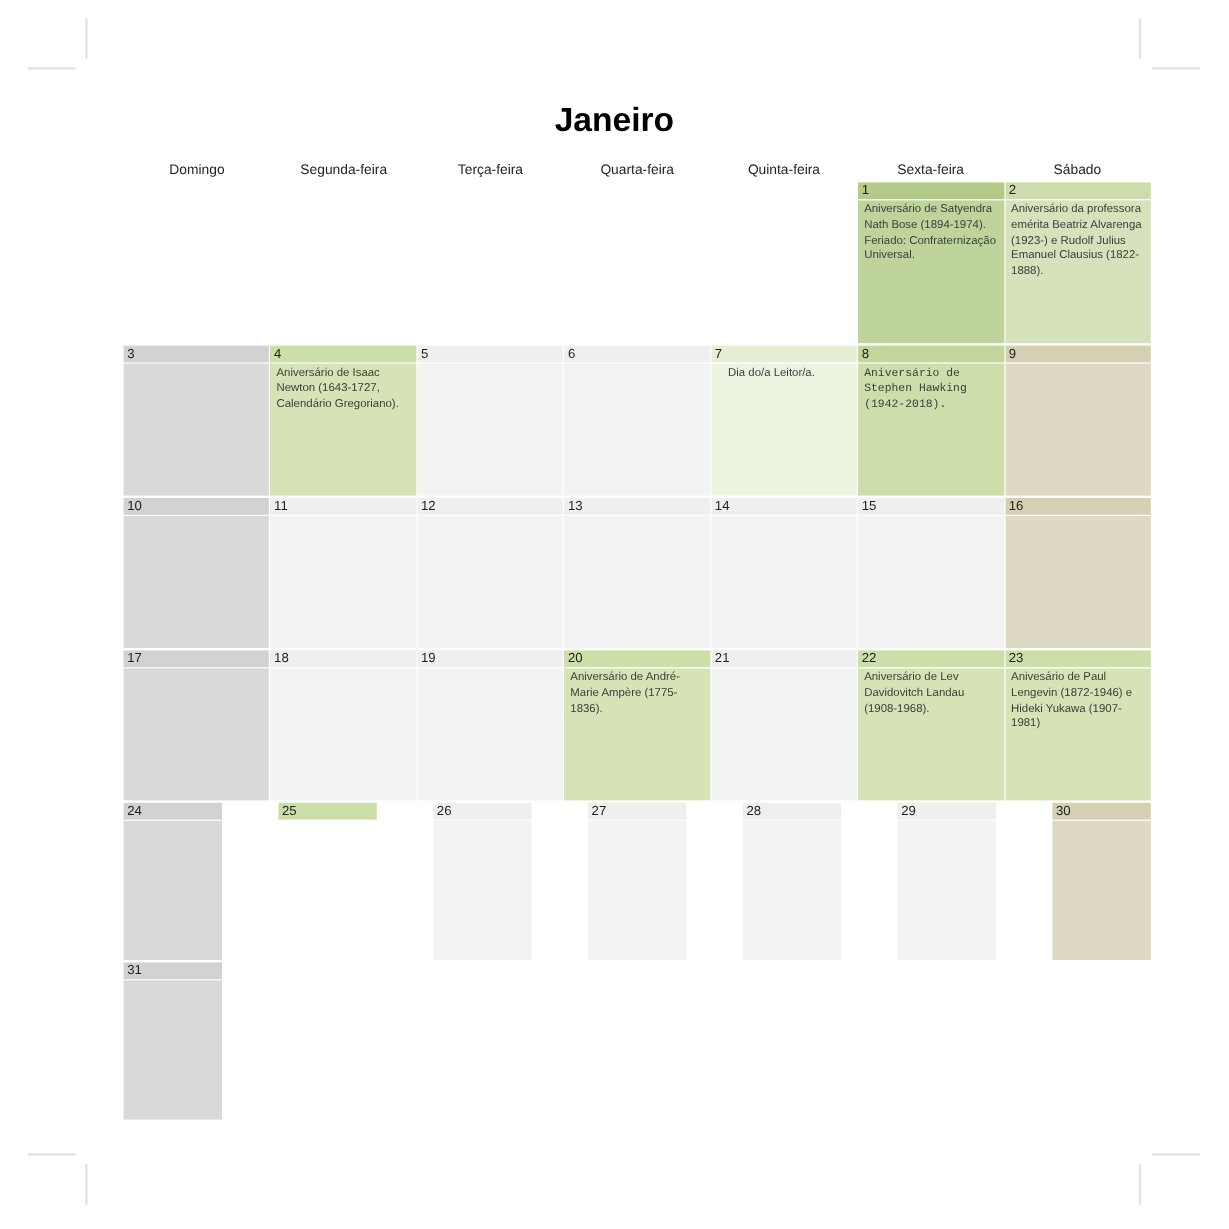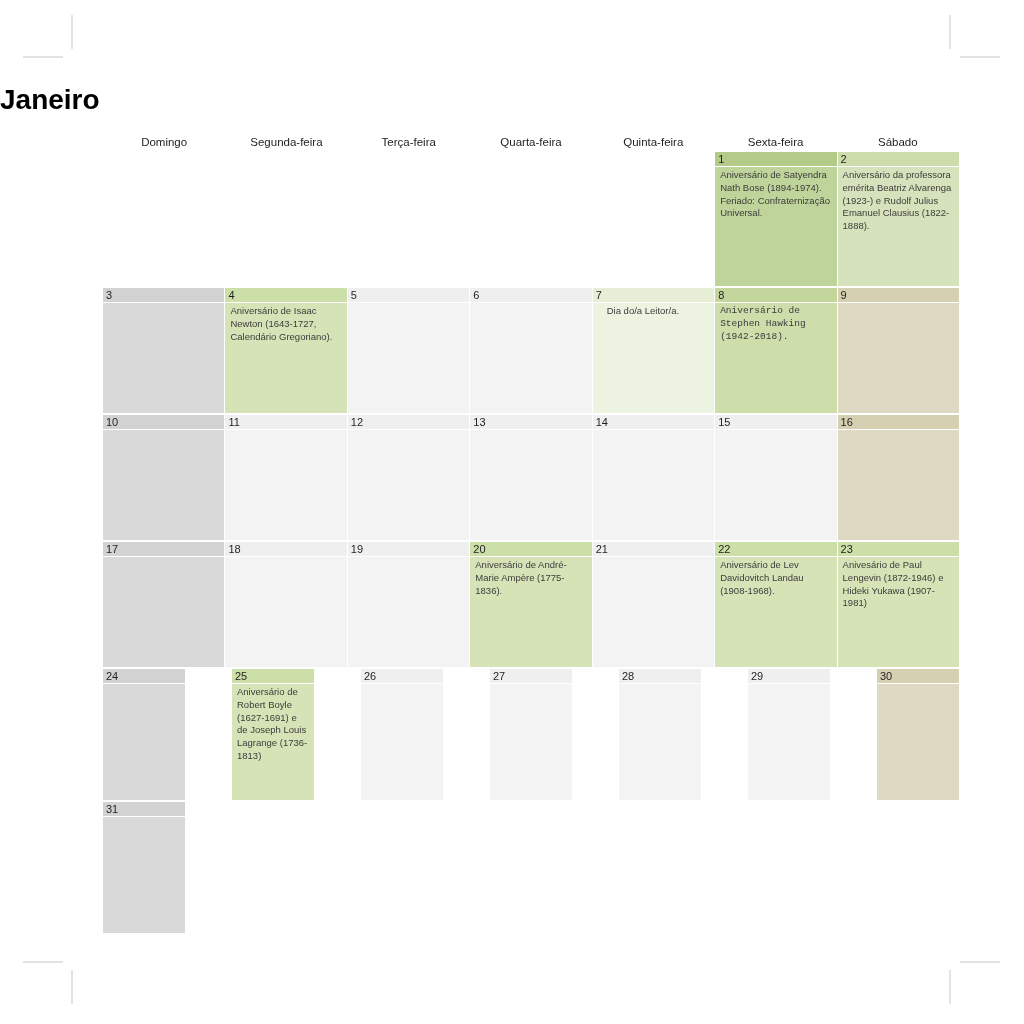--- a/index.html
+++ b/index.html
@@ -16,21 +16,21 @@
   .crop.tl-v{left:71px;top:15px;}
   .crop.tl-h{left:23px;top:56px;}
   .crop.tr-v{left:949px;top:15px;}
   .crop.tr-h{left:960px;top:56px;}
   .crop.bl-h{left:23px;top:961px;}
   .crop.bl-v{left:71px;top:970px;}
   .crop.br-h{left:960px;top:961px;}
   .crop.br-v{left:949px;top:970px;}
 
   .title{
-    position:absolute;top:84px;left:0;right:0;text-align:left;
+    position:absolute;top:84px;left:0;right:0;text-align:center;
     font-size:28px;font-weight:bold;color:#000;margin:0;
   }
 
   .calendar{position:absolute;left:103px;top:131px;width:856px;}
   .headers{
     display:grid;grid-template-columns:repeat(7,1fr);height:21px;
     align-items:center;text-align:center;font-size:11.5px;color:#1f1f1f;
   }
   .weeks{display:flex;flex-direction:column;row-gap:2px;}
   .week-row{display:grid;grid-template-columns:repeat(7,1fr);column-gap:1px;}
@@ -197,21 +197,20 @@
             <div class="body">Anivesário de Paul Lengevin (1872-1946) e Hideki Yukawa (1907-1981)</div>
           </div>
         </div>
         <div class="week-row">
           <div class="cell sun">
             <div class="num">24</div>
             <div class="body"></div>
           </div>
           <div class="cell ev3">
             <div class="num">25</div>
-            <div class="body">Aniversário de Robert Boyle (1627-1691) e de Joseph Louis Lagrange (1736-1813)</div>
           </div>
           <div class="cell wk">
             <div class="num">26</div>
             <div class="body"></div>
           </div>
           <div class="cell wk">
             <div class="num">27</div>
             <div class="body"></div>
           </div>
           <div class="cell wk">

